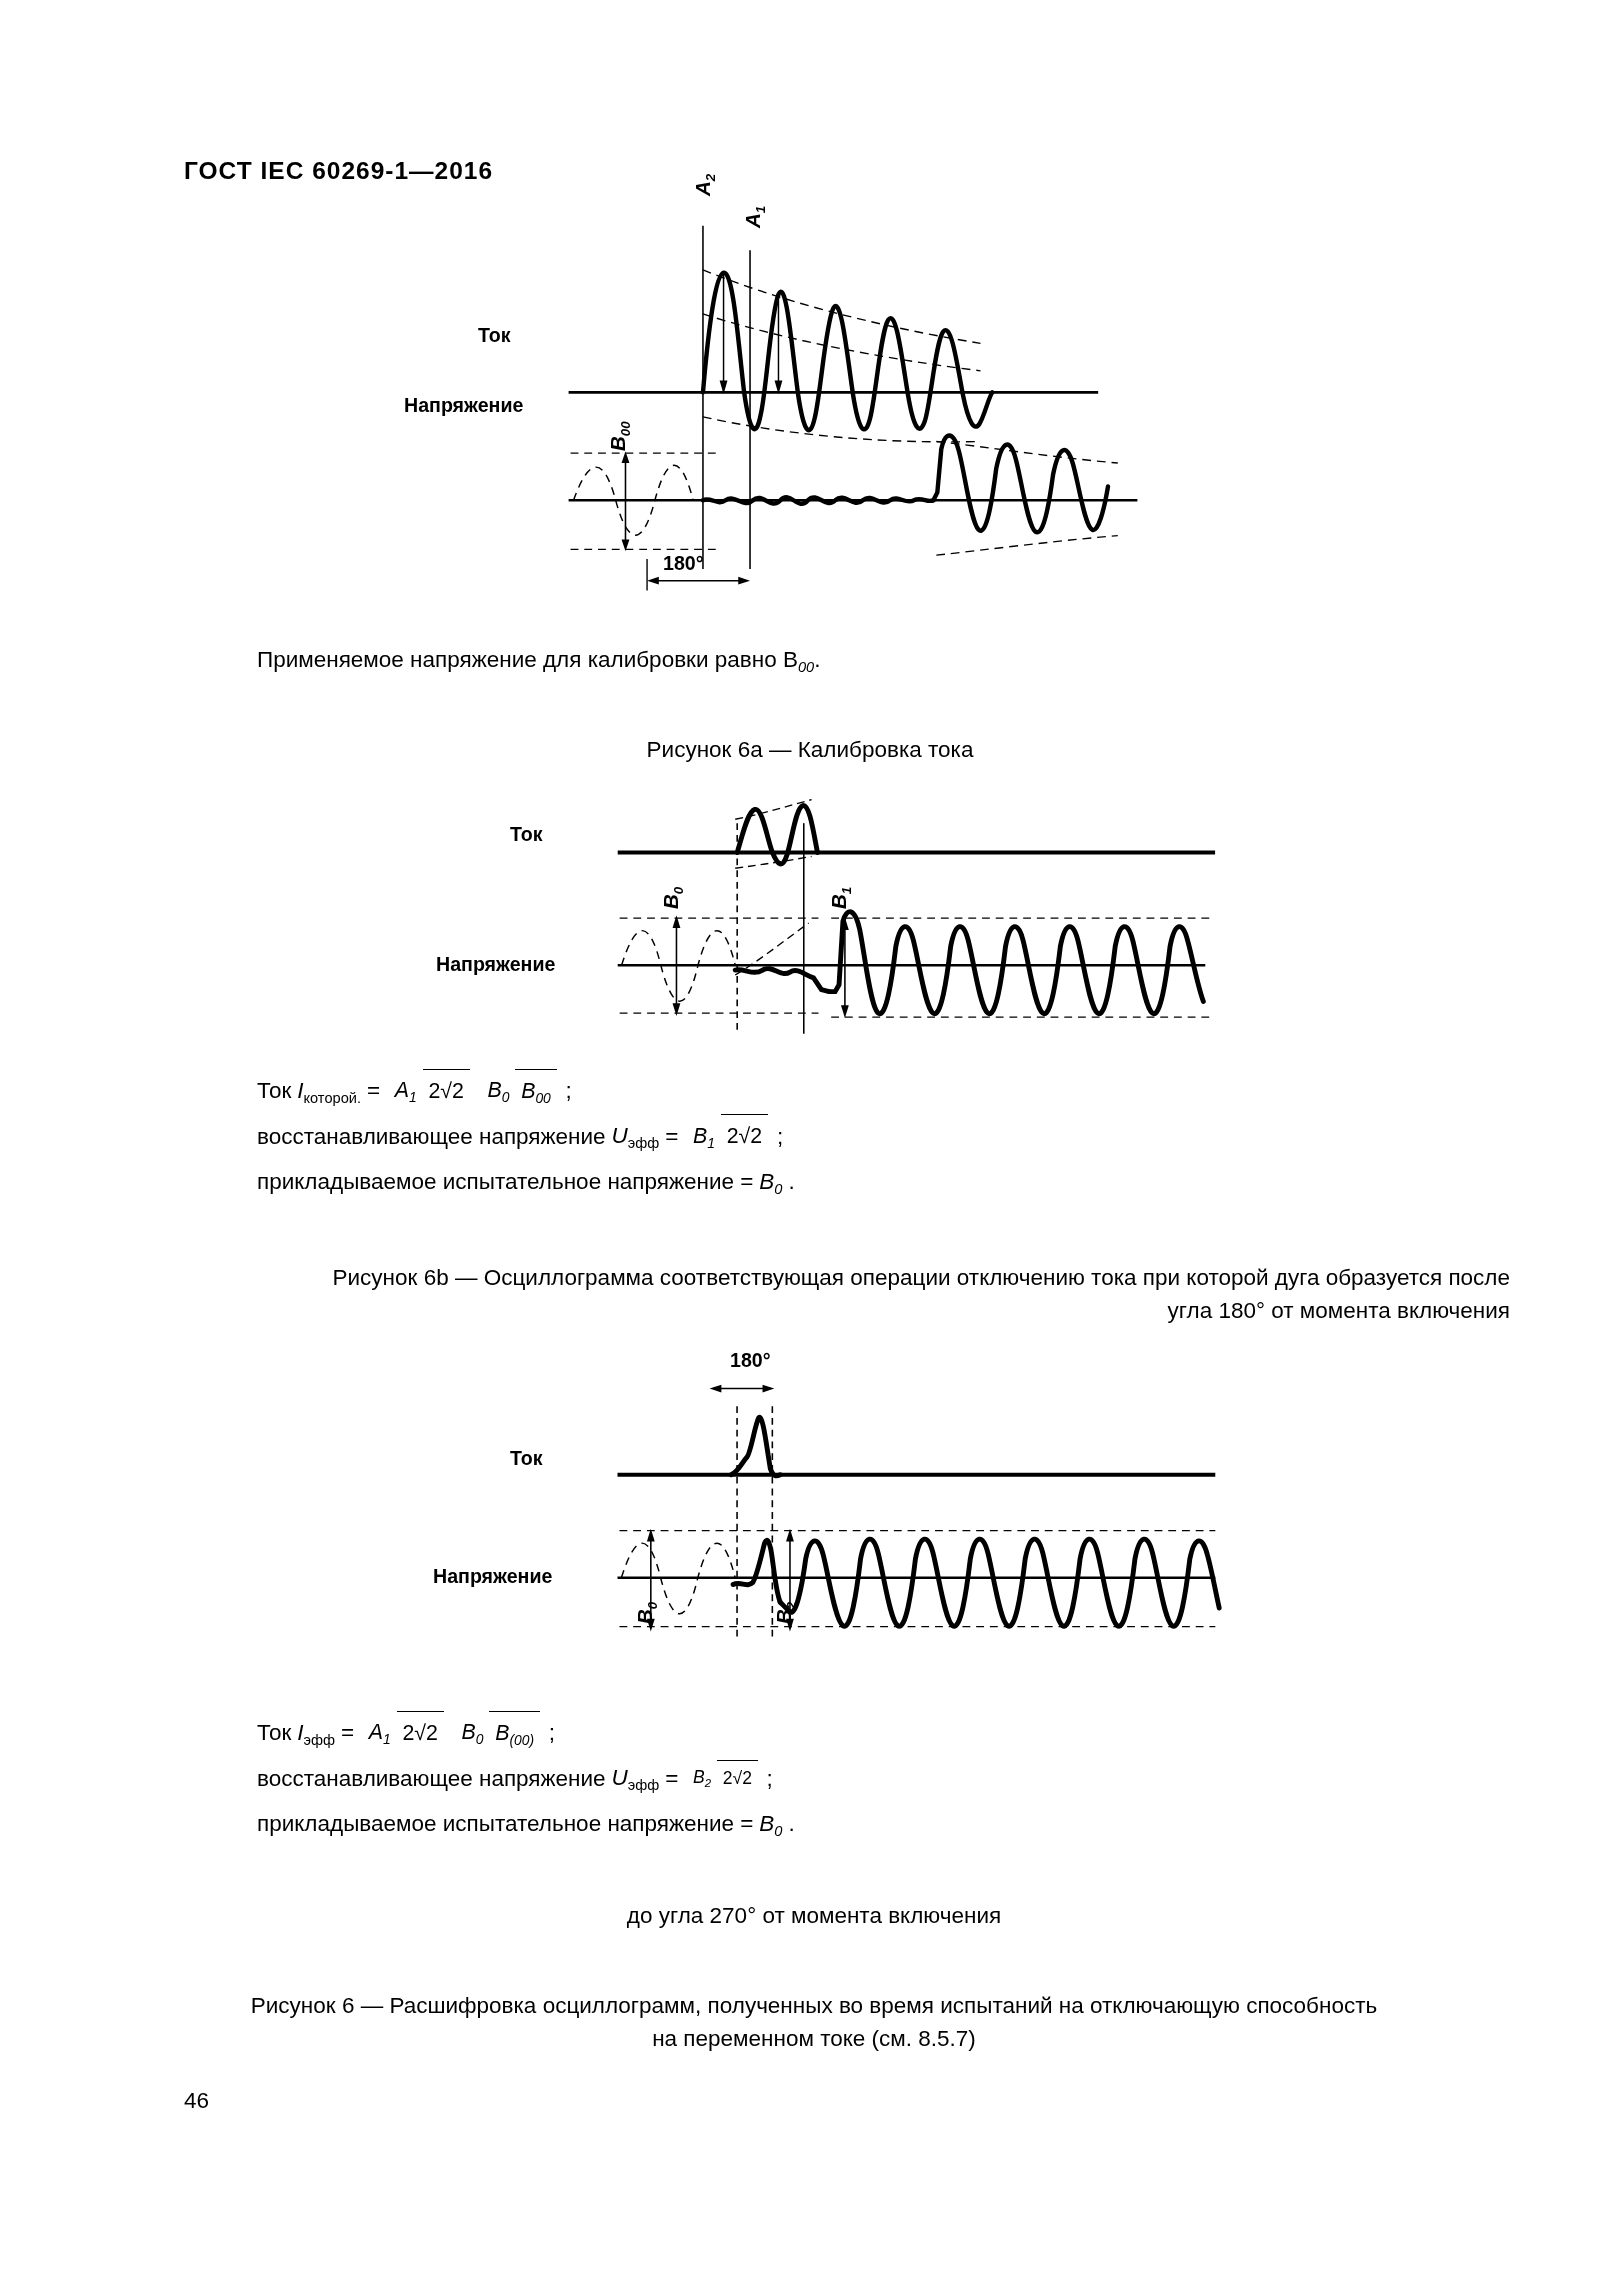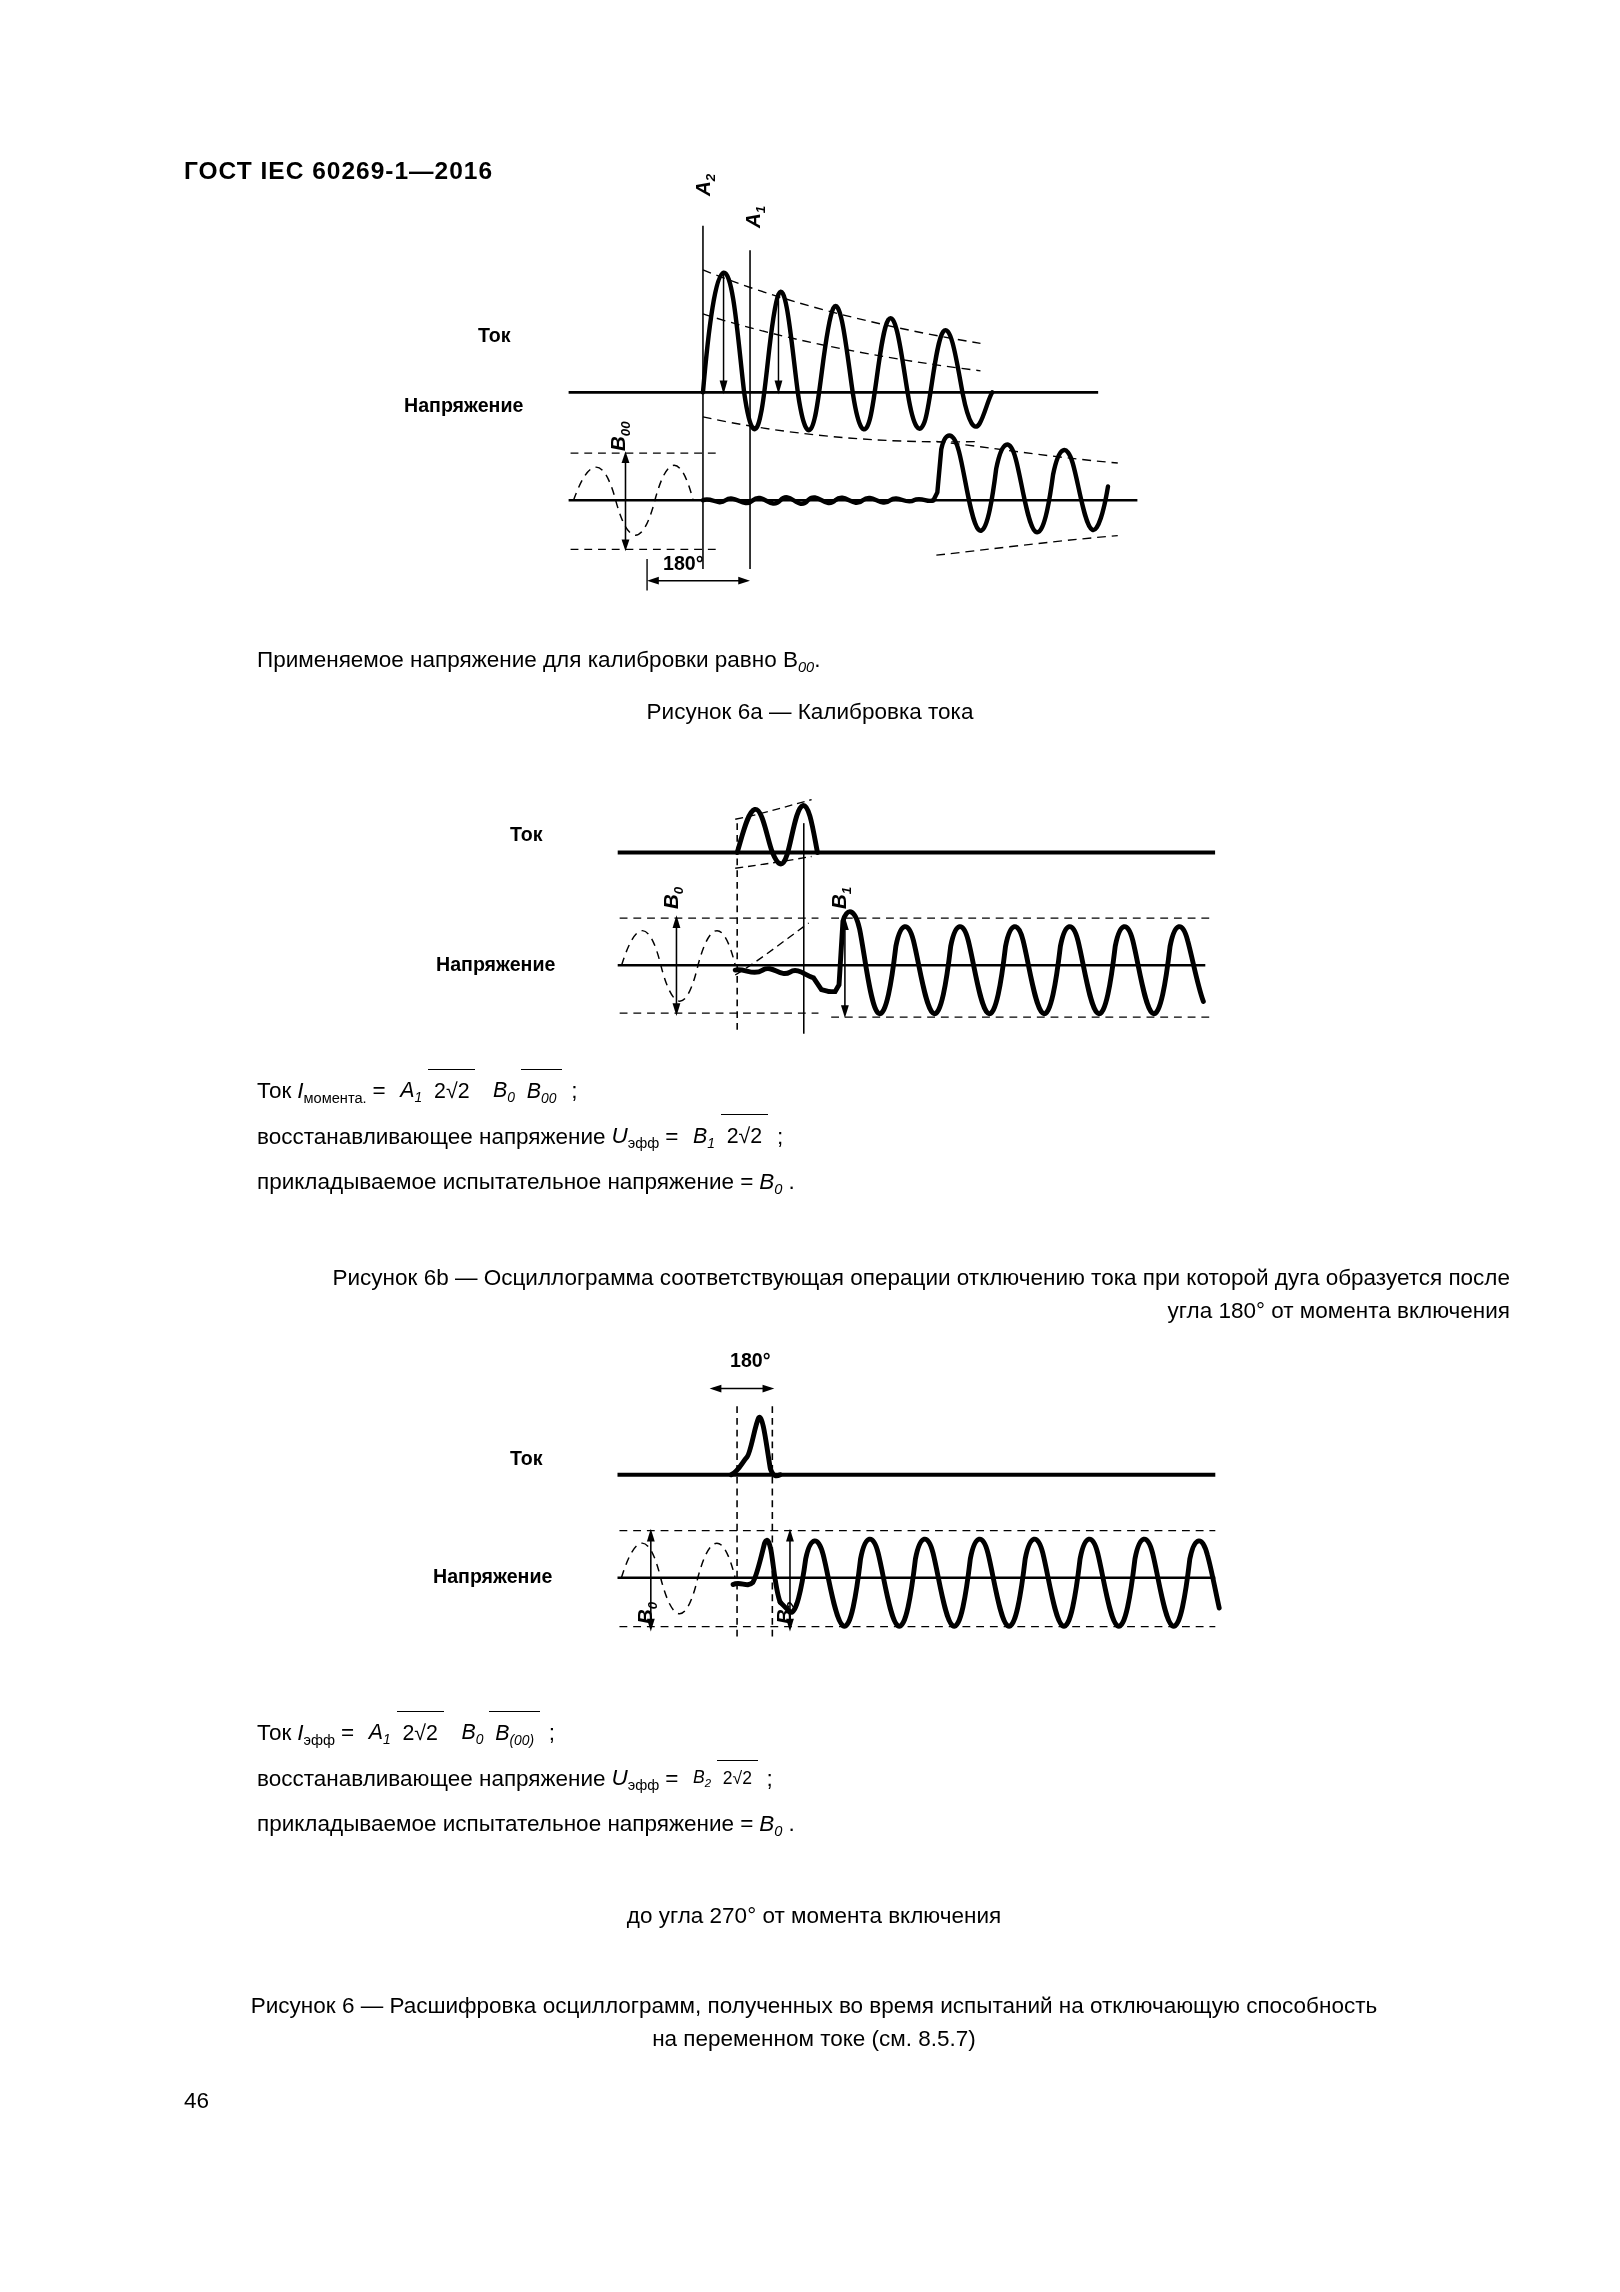--- a/index.html
+++ b/index.html
@@ -149,21 +149,21 @@
     <div style="position:absolute; left:57px; top:245px; transform:rotate(-90deg); transform-origin:left top; font-size:20.6px; font-weight:bold; font-style:italic; white-space:nowrap;">
       <span>B</span><span class="subi">00</span>
     </div>
     <div style="position:absolute; left:114px; top:346px; font-size:19.6px; font-weight:bold;">180°</div>
   </div>
 
   <div class="note" style="left:257px; top:647px;">
     <span>Применяемое напряжение для калибровки равно B</span><span class="subi">00</span><span>.</span>
   </div>
 
-  <div class="caption" style="left:0; top:696px; width:1620px;">
+  <div class="caption" style="left:0; top:734px; width:1620px;">
     <span>Рисунок 6a — Калибровка тока</span>
   </div>
 
   <div class="fig" style="left:588px; top:784px;">
     <svg width="647" height="284" viewBox="0 0 660 290">
 
       <line x1="30" y1="70" x2="640" y2="70" stroke="#000" stroke-width="4"></line>
 
       <line x1="30" y1="185" x2="630" y2="185" stroke="#000" stroke-width="2.5"></line>
 
@@ -228,21 +228,21 @@
       <span>B</span><span class="subi">0</span>
     </div>
     <div style="position:absolute; left:239px; top:125px; transform:rotate(-90deg); transform-origin:left top; font-size:20.6px; font-weight:bold; font-style:italic; white-space:nowrap;">
       <span>B</span><span class="subi">1</span>
     </div>
   </div>
 
   <div class="formula-block" style="left:257px; top:1068px;">
     <div class="formula-line">
       <span>Ток</span>
-      <span><span class="it">I</span><span class="sub">момента.</span></span>
+      <span><span class="it">I</span><span class="sub">которой.</span></span>
       <span>=</span>
       <span class="frac">
         <span class="num"><span class="it">A</span><span class="subi">1</span></span>
         <span class="den">2√2</span>
       </span>
       <span class="frac">
         <span class="num"><span class="it">B</span><span class="subi">0</span></span>
         <span class="den"><span class="it">B</span><span class="subi">00</span></span>
       </span>
       <span>;</span>

